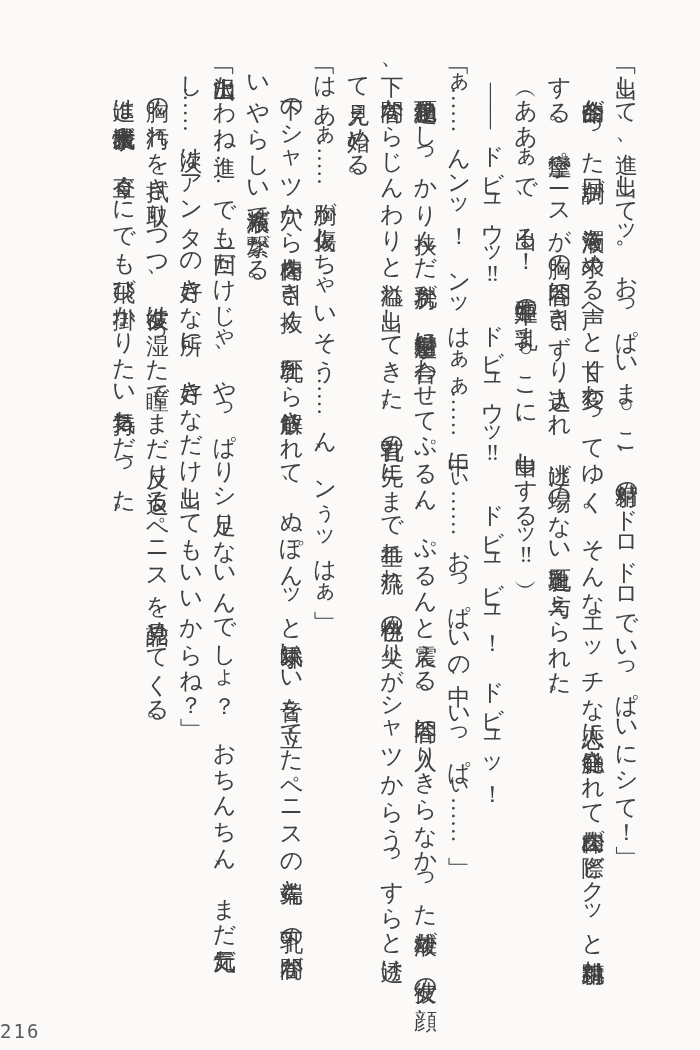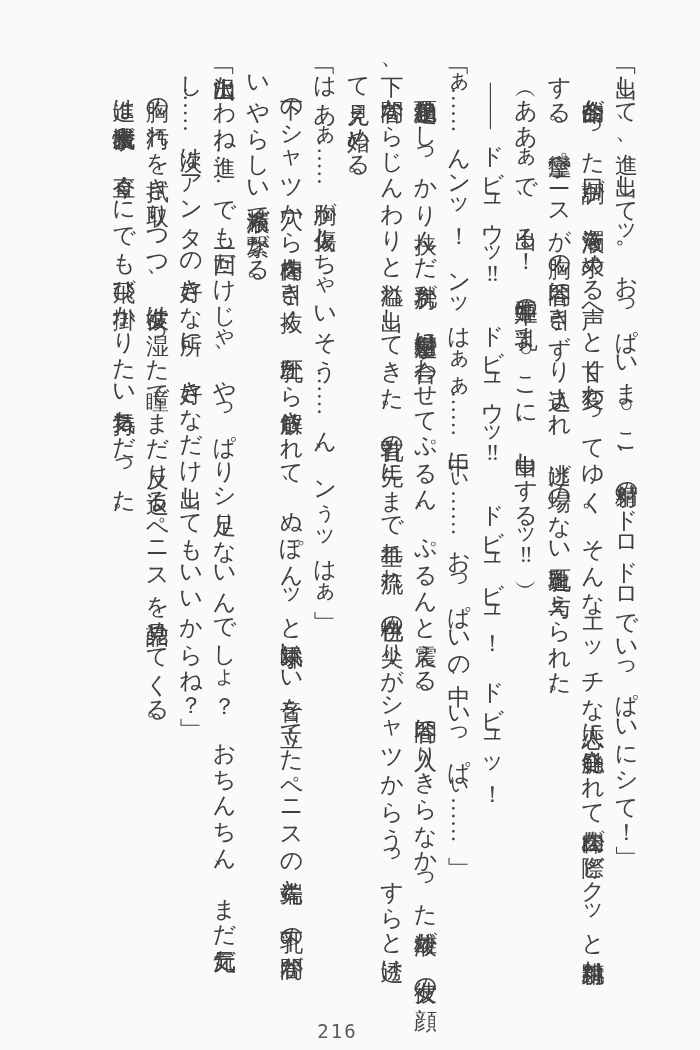--- a/index.html
+++ b/index.html
@@ -36,21 +36,21 @@
     padding: 0;
   }
   .text-block p.indent {
     text-indent: 1em;
   }
   .folio {
     position: absolute;
     top: 1020px;
     left: 0;
     width: 675px;
-    text-align: center;
+    text-align: left;
     font-family: "DejaVu Sans Mono", "Liberation Mono", monospace;
     font-size: 19px;
     letter-spacing: 2px;
     color: #5a5a5a;
   }
 </style>
 </head>
 <body>
 
 <div class="page">

